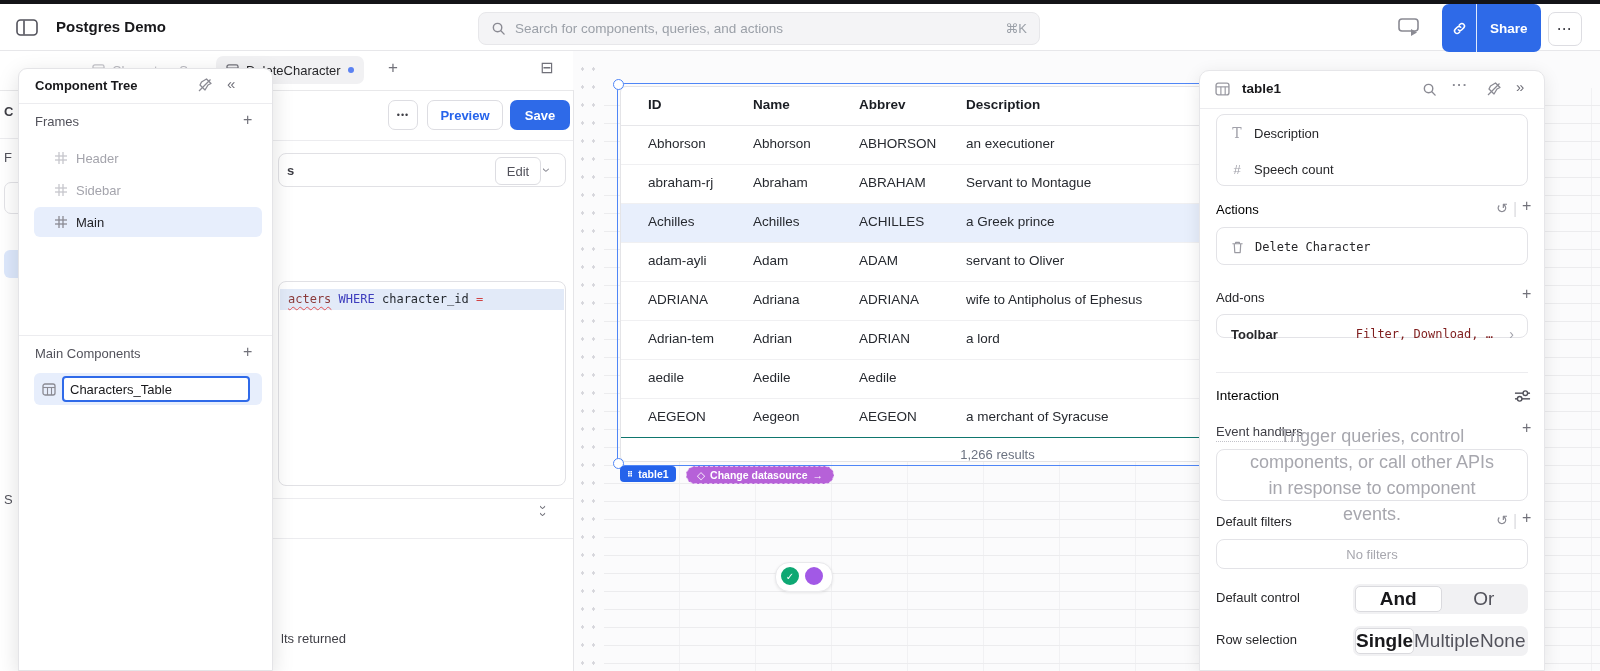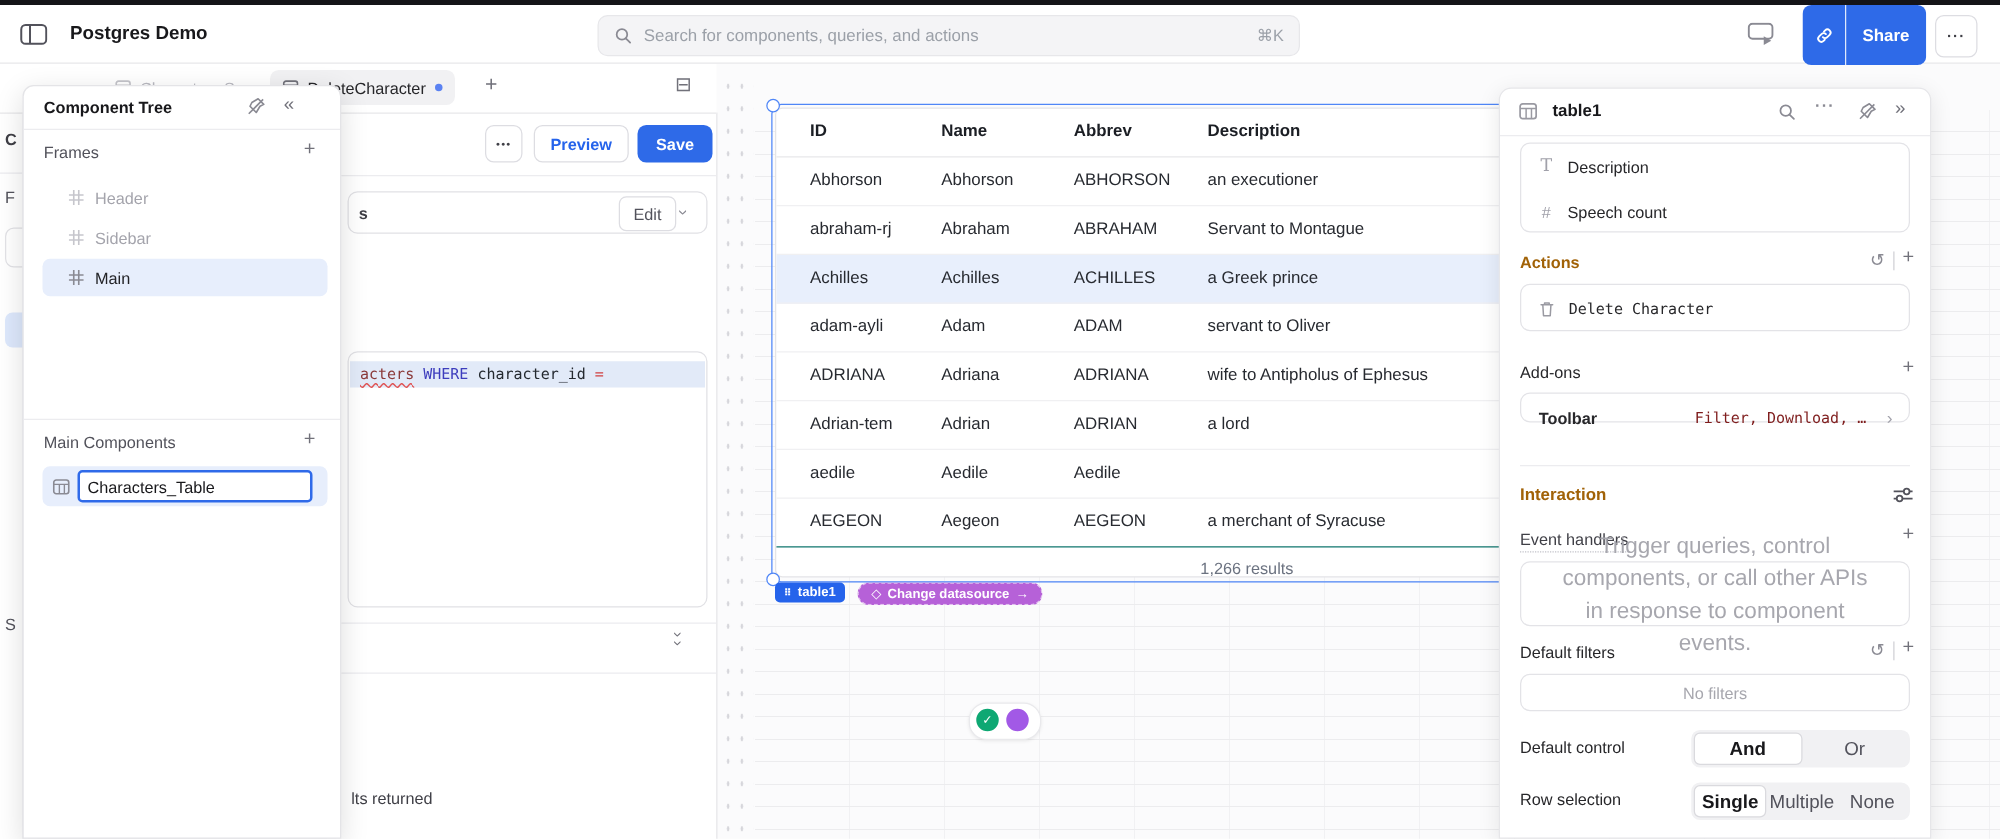--- a/index.html
+++ b/index.html
@@ -78,28 +78,28 @@
   .titem{left:15px;width:228px;height:30px;display:flex;align-items:center;gap:9px;padding-left:21px;box-sizing:border-box;border-radius:6px;font-size:13px}
   .titem.dim{color:#a4a4ac}
   .titem.on{background:#e7eefc;color:#232327}
   .rename{width:188px;height:26px;border:2px solid #2f6ae9;border-radius:4px;background:#fff;font-size:13px;color:#18181b;padding:0 0 0 6px;box-sizing:border-box;display:flex;align-items:center}
   
   .inspector{left:1199px;top:70px;width:346px;height:601px;background:#fff;border:1px solid #e6e6e9;border-radius:10px 10px 0 0;
     box-shadow:0 4px 18px rgba(0,0,0,.09);z-index:5;box-sizing:border-box}
   .ins-header{position:absolute;left:0;top:0;right:0;height:37px;border-bottom:1px solid #ececef}
   .ins-title{font-size:13.5px;font-weight:700;color:#18181b}
   .icard{position:absolute;left:16px;right:16px;background:#fff;border:1px solid #e3e3e7;border-radius:8px;box-sizing:border-box}
-  .seclabel{font-size:13px;font-weight:700;color:#a16207}
+  .seclabel{font-size:13px;font-weight:400;color:#000000}
   .fieldrow{position:absolute;left:0;right:0;height:36px;display:flex;align-items:center;padding-left:14px;gap:11px}
   .ficon{color:#a1a1aa;width:12px;text-align:center}
   .flabel{font-size:13px;color:#27272a}
   .mono{font-family:"DejaVu Sans Mono","Liberation Mono",monospace}
   .dim2{color:#a7a7ae}
   .seg{position:absolute;left:153px;right:16px;height:30px;background:#f1f1f3;border-radius:7px;display:flex;padding:2px;box-sizing:border-box}
-  .segcell{flex:1;display:flex;align-items:center;justify-content:center;font-size:15px;color:#52525b}
+  .segcell{flex:1;display:flex;align-items:center;justify-content:center;font-size:19px;color:#52525b}
   .segcell.on{background:#fff;border:1px solid #dadade;border-radius:5px;color:#18181b;font-weight:700}
   .dotted-u{border-bottom:1px dotted #c2c2c9;padding-bottom:2px}
   .resetico{color:#8a8a93;font-size:14px}
   .vdiv{color:#dcdce0}
 </style>
 </head>
 <body>
 
 <div class="screen">
 

